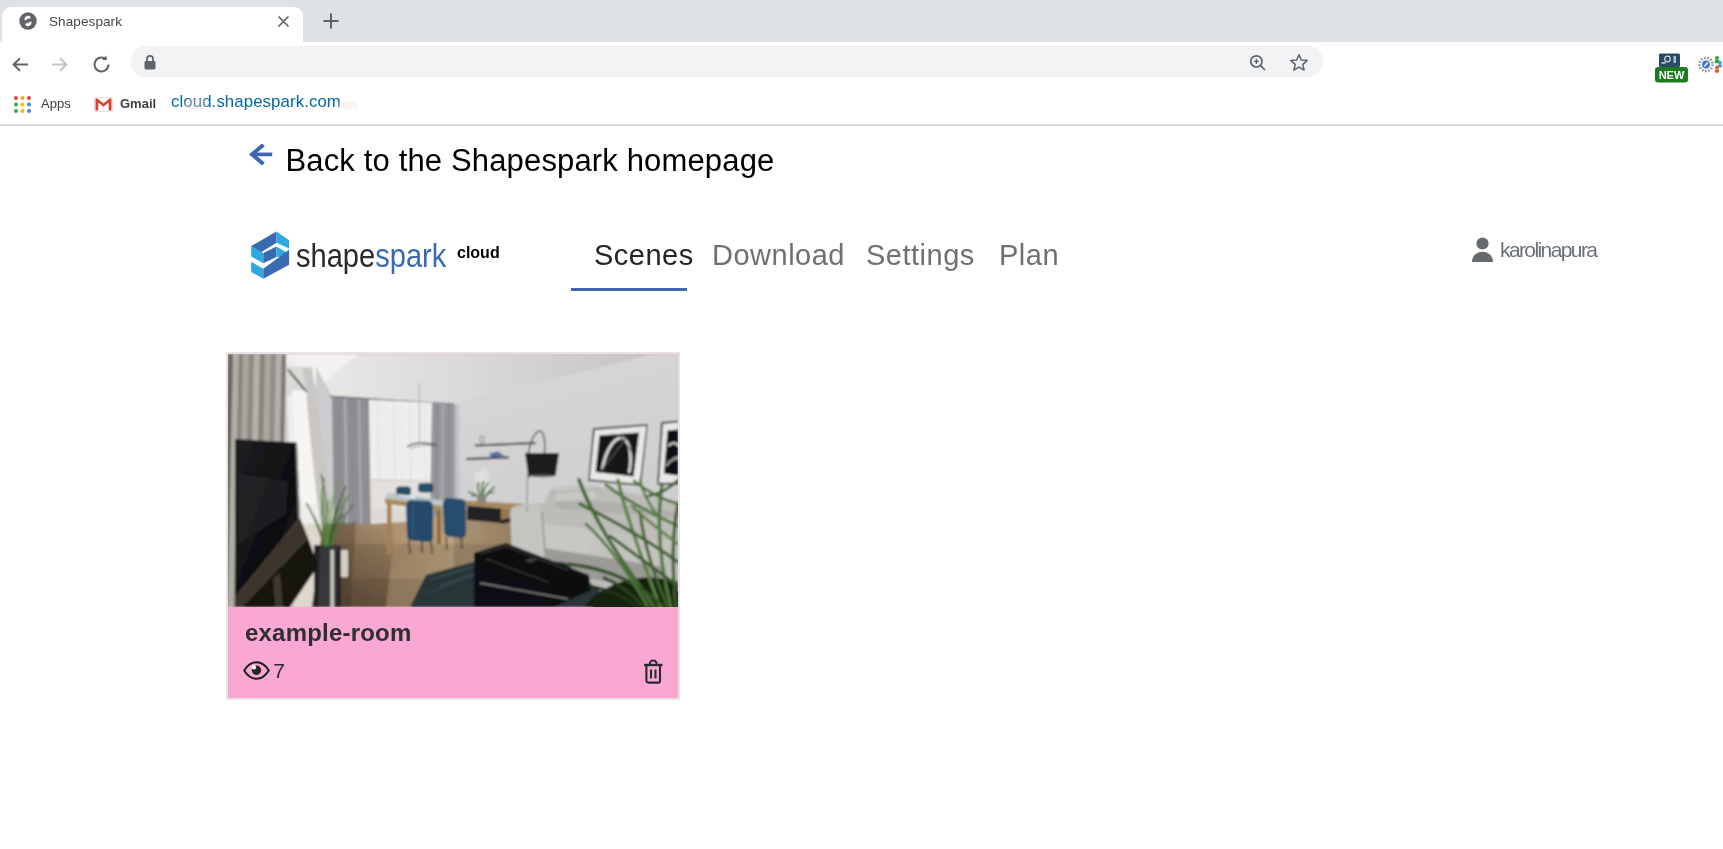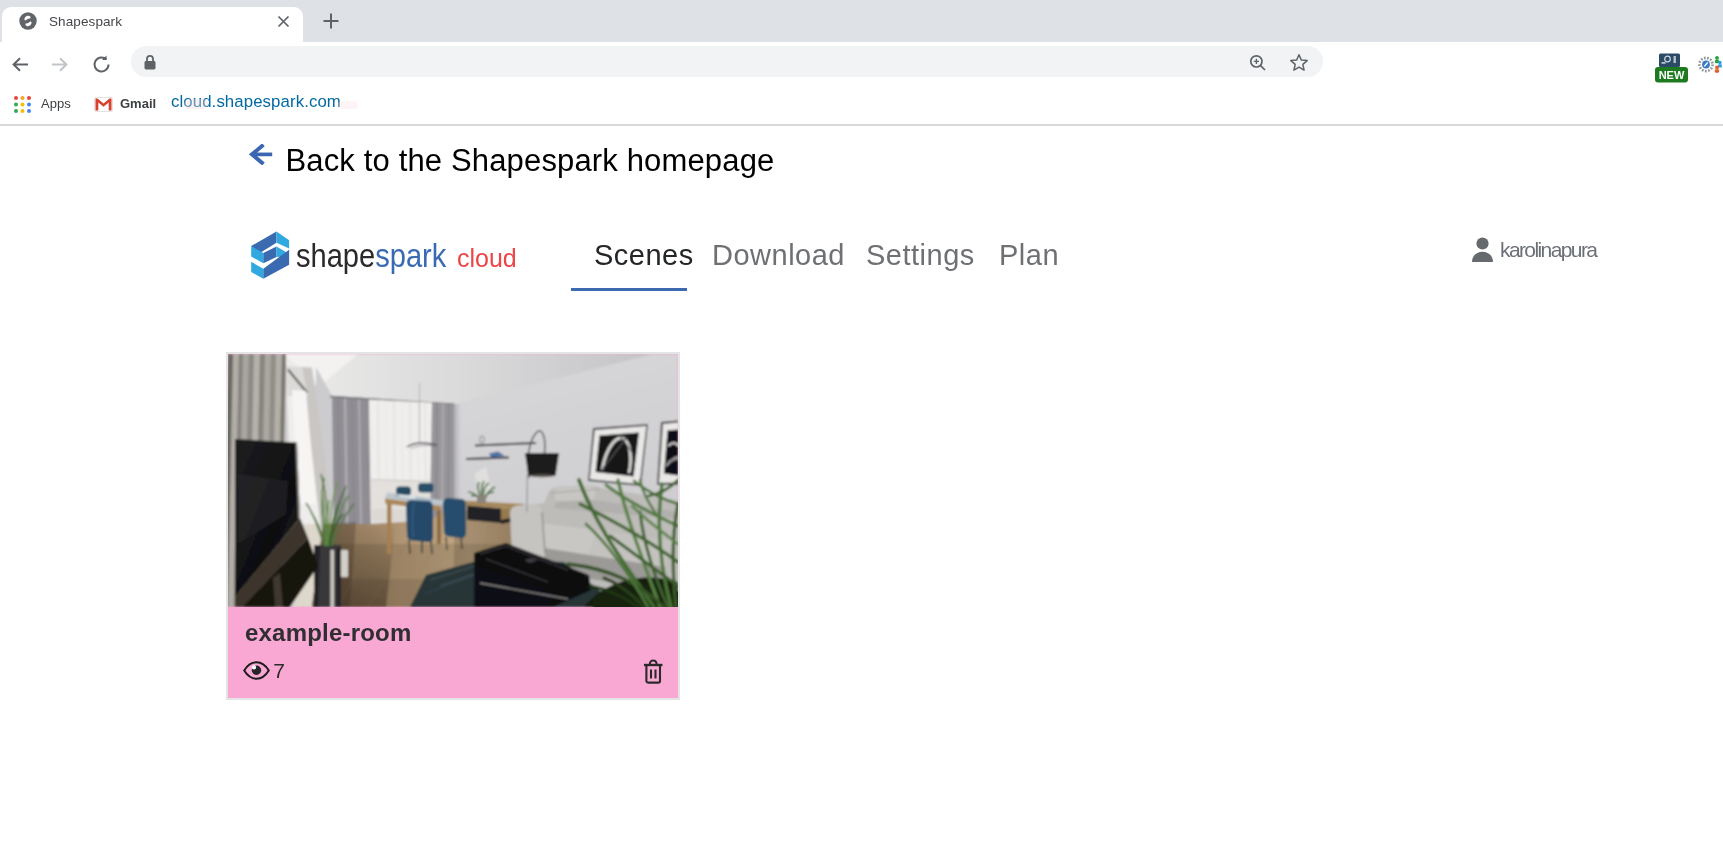--- a/index.html
+++ b/index.html
@@ -8,21 +8,21 @@
 #tabbar{position:absolute;left:0;top:0;width:1723px;height:42px;background:#dee1e6;}
 #tab{position:absolute;left:2px;top:7px;width:301px;height:35px;background:#fff;border-radius:9px 9px 0 0;}
 #tabtitle{position:absolute;left:49px;top:13.5px;font-size:13.5px;color:#45474a;letter-spacing:.1px;}
 #urlpill{position:absolute;left:131px;top:46px;width:1192px;height:31px;border-radius:16px;background:#f1f3f4;}
 #urltext{position:absolute;left:171px;top:52px;font-size:16.8px;color:#0369a1;letter-spacing:0.1px;margin-top:40px;}
 #chromeline{position:absolute;left:0;top:124px;width:1723px;height:2px;background:#d8d9db;}
 .bmtext{position:absolute;top:96px;font-size:13px;color:#3c4043;text-align:right;}
 #backlink{position:absolute;left:277.5px;top:143.2px;font-size:31px;color:#000000;letter-spacing:.15px;margin-left:8px;}
 #logotext{position:absolute;left:296px;top:236px;font-size:34px;transform:scaleX(0.855);transform-origin:0 0;white-space:nowrap;color:#2b292c;}
 #logotext .sp{color:#3a6ab3;}
-#cloudtext{position:absolute;left:457px;top:243.5px;font-size:25px;color:#ef4444;}
+#cloudtext{position:absolute;left:457px;top:243.5px;font-size:16px;color:#000000;font-weight:bold;}
 .nav{position:absolute;top:241.2px;font-size:29px;color:#6e7073;line-height:1;letter-spacing:0.5px;}
 #navscenes{left:594px;color:#232527;}
 #navdl{left:712px;}
 #navset{left:866px;}
 #navplan{left:999px;}
 #navline{position:absolute;left:571px;top:288px;width:116px;height:3.4px;background:#3c69b0;}
 #username{position:absolute;left:1500px;top:238px;font-size:21px;letter-spacing:-1.6px;color:#6b7077;}
 #card{position:absolute;left:226px;top:352px;width:450px;height:344px;background:#f9a8d4;border:2px solid #e4e4e5;}
 #roomimg{position:absolute;left:0px;top:0px;}
 #cardtitle{position:absolute;left:17px;top:264.7px;font-size:24px;font-weight:bold;color:#2f2f31;letter-spacing:0.2px;}

